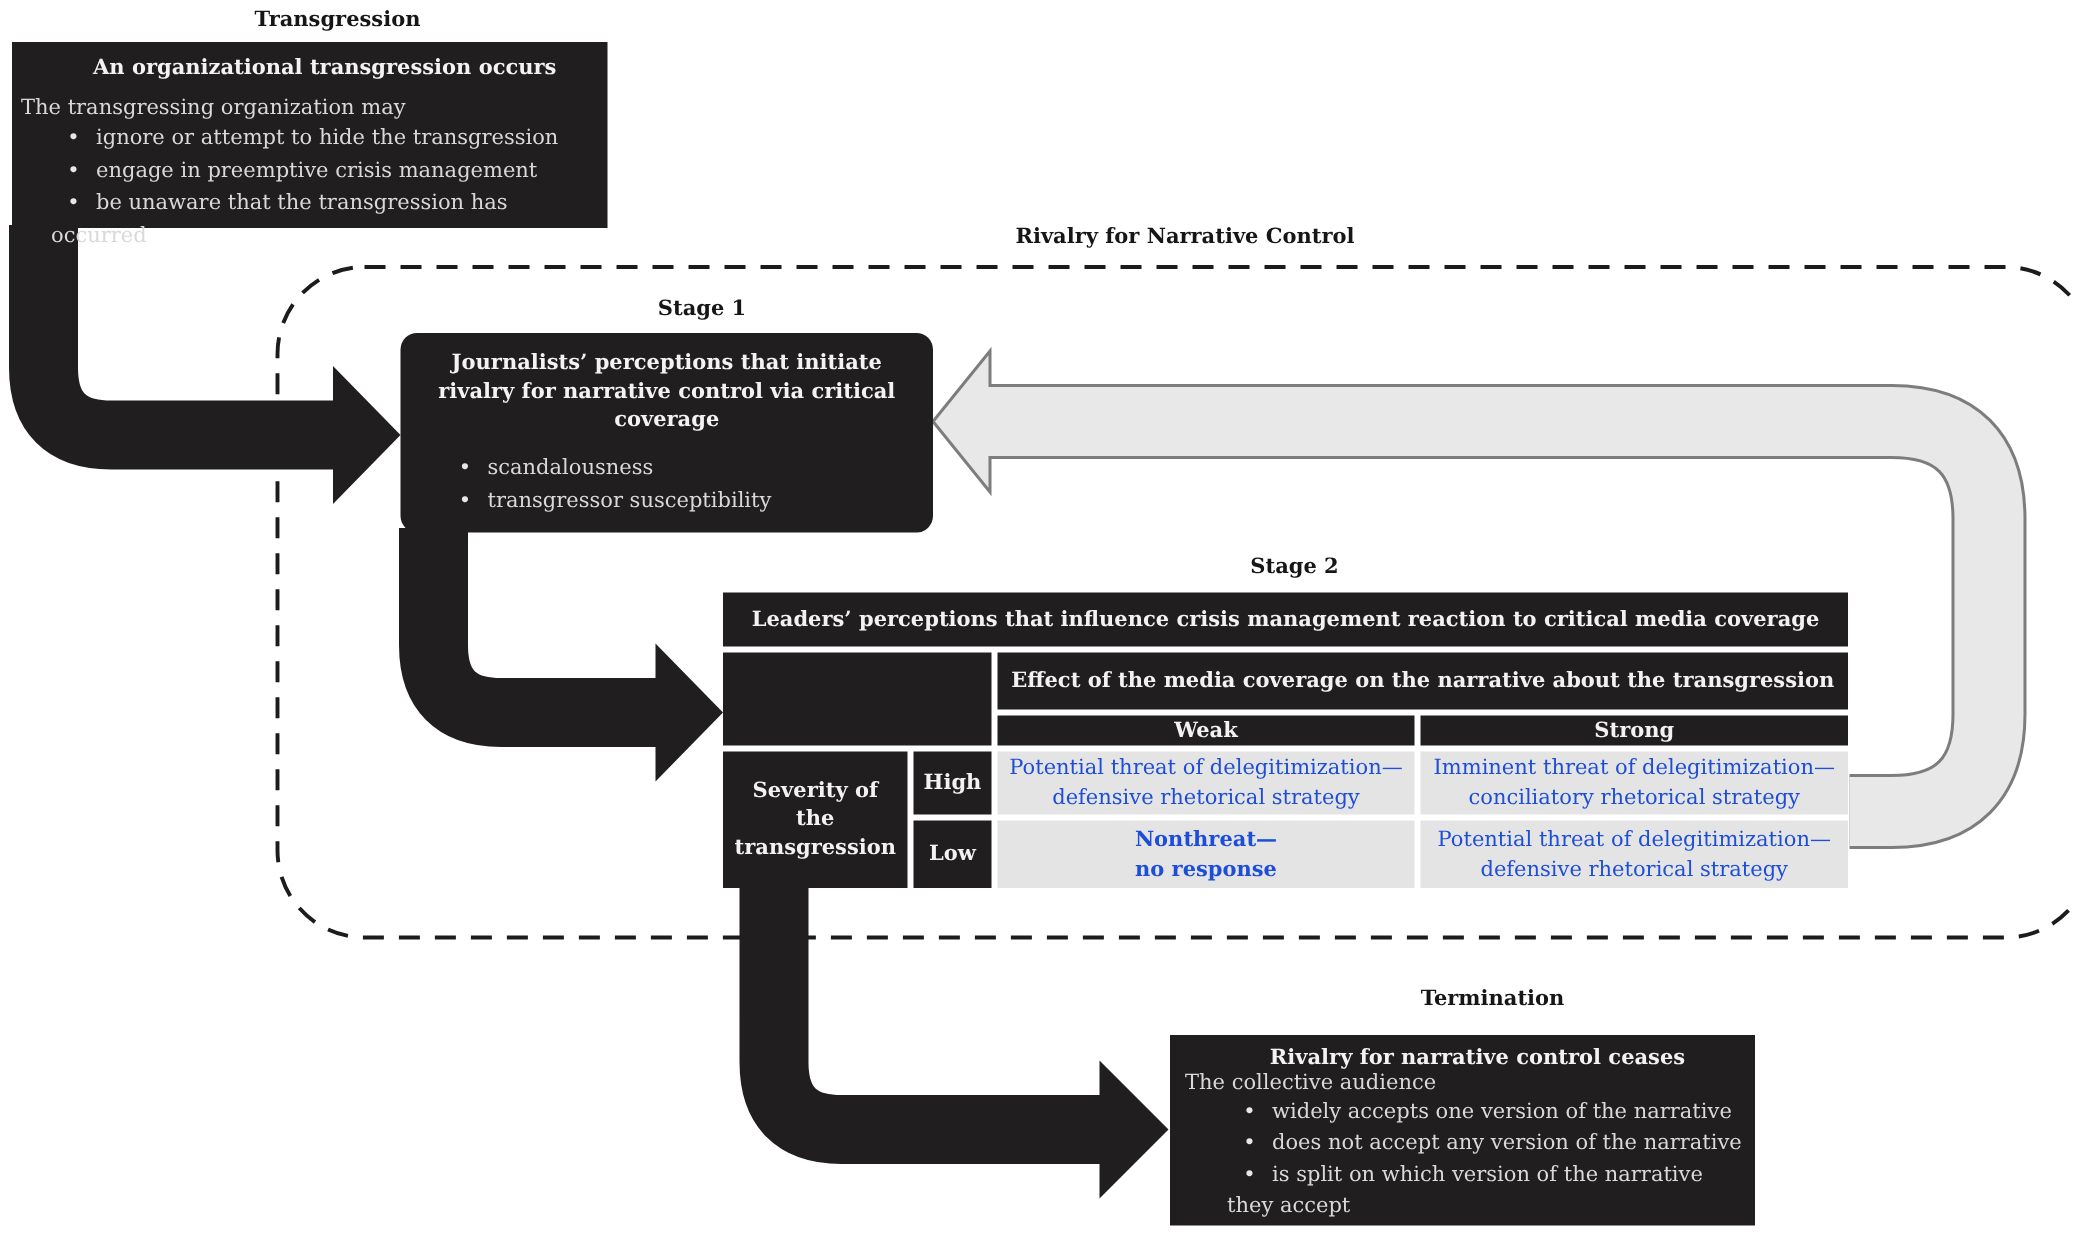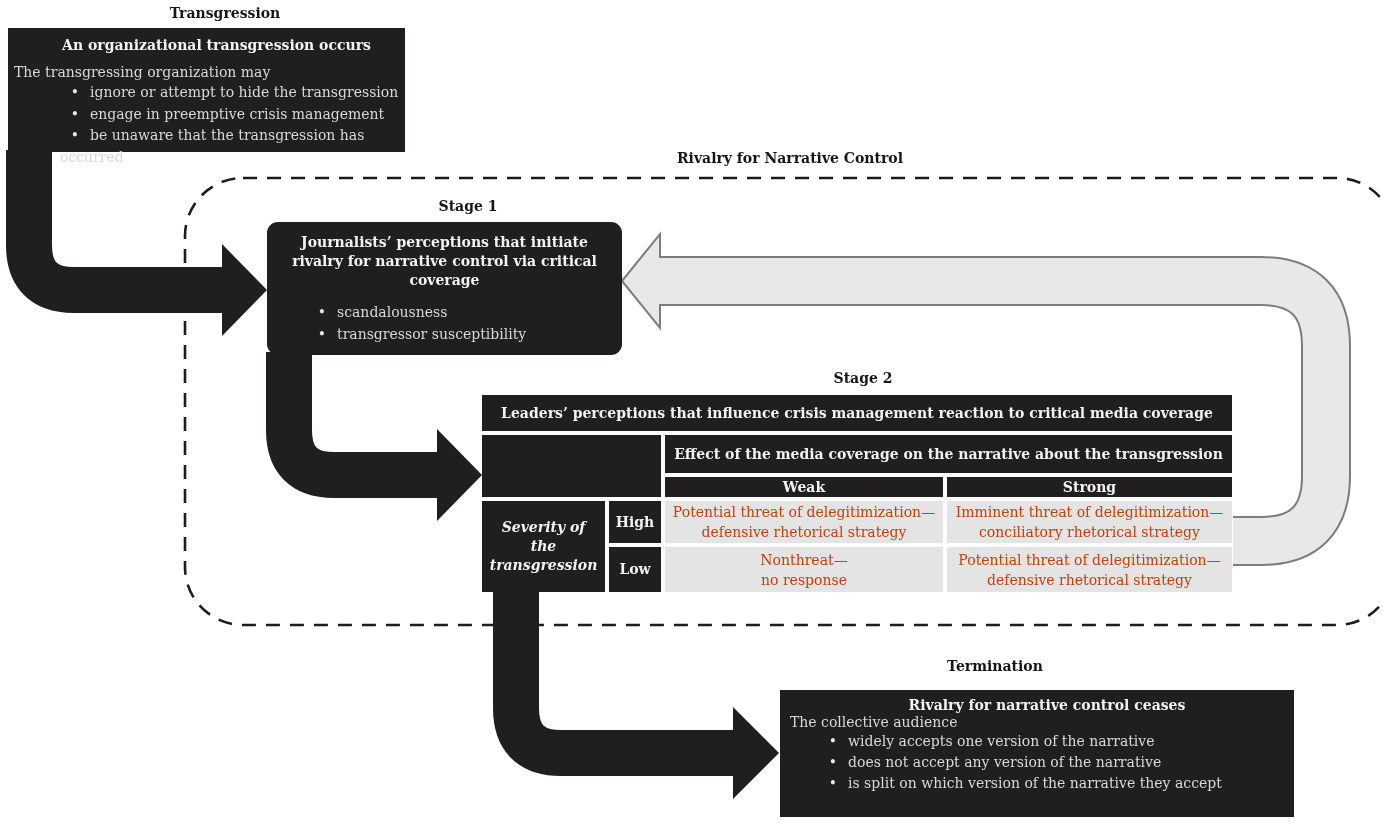--- a/index.html
+++ b/index.html
@@ -17,57 +17,57 @@
   }
   .box-title{color:#f3f3f3;font-weight:700;text-align:center;padding-left:20px;}
   .box-intro{color:#d9d9d9;}
   ul.box-bullets{list-style:none;margin:0;padding:0;}
   ul.box-bullets li{line-height:21.5px;}
   ul.box-bullets li::before{content:"\2022";display:inline-block;width:30px;text-align:center;color:#e8e8e8;}
   
   #transgression-box{left:8px;top:28px;width:397px;height:124px;}
   #transgression-box .box-title{margin-top:9px;}
   #transgression-box .box-intro{margin:11px 0 0 6px;}
-  #transgression-box ul{margin-top:2px;padding-left:38px;margin-left:14px;}
+  #transgression-box ul{margin-top:2px;padding-left:26px;}
   
   #stage1-box{left:267px;top:222px;width:355px;height:133px;border-radius:11px;}
   #stage1-box .box-title{padding:11px 24px 0;line-height:19px;}
-  #stage1-box ul{margin-top:12px;padding-left:40px;}
+  #stage1-box ul{margin-top:12px;padding-left:28px;}
   ul.box-bullets li .li-text{display:inline;}
   
-  #termination-box{left:780px;top:690px;width:514px;height:127px;}
+  #termination-box{left:780px;top:690px;width:390px;height:127px;}
   #termination-box .box-title{margin-top:7px;}
   #termination-box .box-intro{margin:1px 0 0 10px;}
   #termination-box ul{padding-left:38px;margin-top:1px;}
   #termination-box ul.box-bullets li{line-height:21px;}
   
   .matrix{
     position:absolute;z-index:2;left:482px;top:395px;width:750px;
     display:grid;grid-template-columns:123px 52px 278px 285px;
     grid-template-rows:36px 38px 20px 42px 45px;gap:4px;
   }
   .th-black{
     background:#211e1f;color:#f2f2f2;font-weight:700;font-size:14px;
     display:flex;align-items:center;justify-content:center;text-align:center;line-height:17px;
   }
   .td-gray{
-    background:#e5e4e4;color:#c2410c;font-size:14px;line-height:20px;
+    background:#e5e4e4;color:#1d4ed8;font-size:14px;line-height:20px;
     display:flex;flex-direction:column;align-items:center;justify-content:center;text-align:center;
   }
   .c-header{grid-column:1/5;grid-row:1;}
   .c-corner{grid-column:1/3;grid-row:2/4;}
   .c-effect{grid-column:3/5;grid-row:2;}
   .c-weak{grid-column:3;grid-row:3;}
   .c-strong{grid-column:4;grid-row:3;}
-  .c-severity{grid-column:1;grid-row:4/6;padding:16px 14px;line-height:19px;font-style:italic;}
+  .c-severity{grid-column:1;grid-row:4/6;padding:16px 14px;line-height:19px;}
   .c-high{grid-column:2;grid-row:4;}
   .c-low{grid-column:2;grid-row:5;}
   .c-hw{grid-column:3;grid-row:4;}
   .c-hs{grid-column:4;grid-row:4;}
-  .c-lw{grid-column:3;grid-row:5;}
+  .c-lw{grid-column:3;grid-row:5;font-weight:bold;}
   .c-ls{grid-column:4;grid-row:5;}
 </style>
 </head>
 <body>
 
 <div class="canvas">
 
   <svg class="flow" width="1383" height="825" viewBox="0 0 1383 825">
 
     <rect x="185" y="178" width="1210" height="447" rx="58" fill="none" stroke="#1c1c1c" stroke-width="2.6" stroke-dasharray="14 10"></rect>

